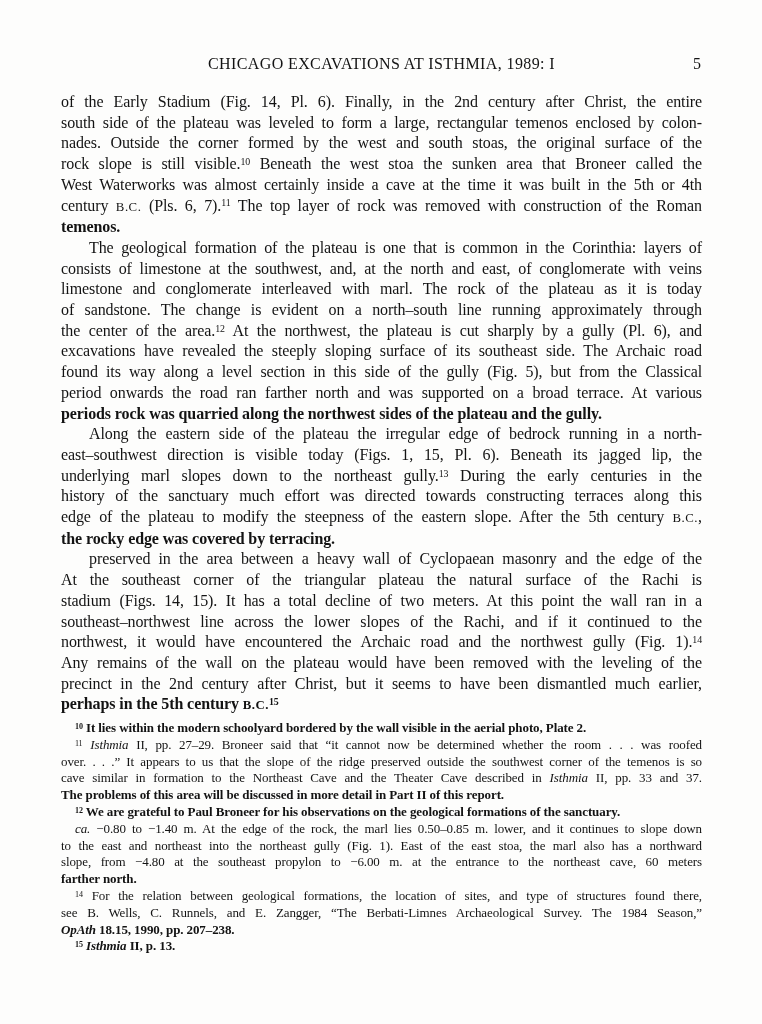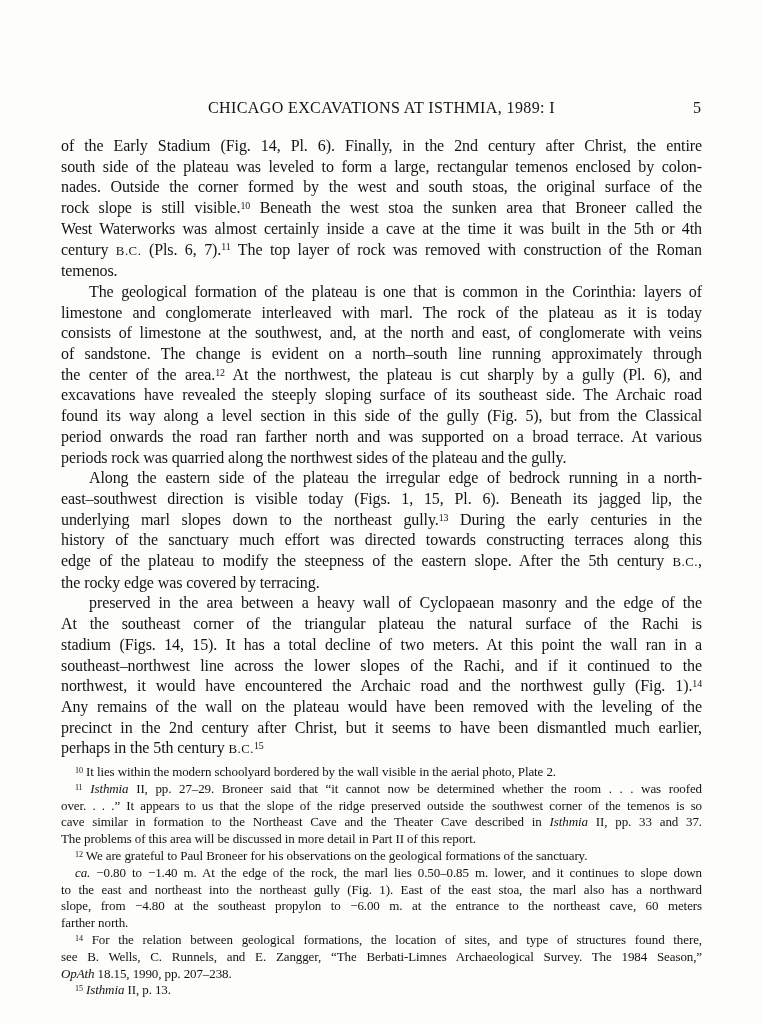--- a/index.html
+++ b/index.html
@@ -16,21 +16,20 @@
   }
   .content {
     position: absolute;
     left: 61px;
     top: 55px;
     width: 641px;
   }
   .header {
     position: relative;
     height: 37px;
-    margin-top: 44px;
   }
   .running-title {
     display: block;
     text-align: center;
     font-size: 16px;
     letter-spacing: 0.4px;
     white-space: nowrap;
   }
   .page-number {
     position: absolute;
@@ -48,21 +47,21 @@
     font-size: 13px;
     line-height: 16.8px;
     letter-spacing: -0.1px;
   }
   .para { margin: 0; }
   .line {
     text-align: justify;
     text-align-last: justify;
     height: inherit;
   }
-  .line.last { text-align-last: left; }
+  .line.last { text-align-last: left; font-weight: bold; }
   .body-text .para.indent .line:first-child { padding-left: 28px; }
   .footnotes .para .line:first-child { padding-left: 14px; }
   sup {
     font-size: 0.62em;
     line-height: 0;
     vertical-align: baseline;
     position: relative;
     top: -0.42em;
   }
   .sc {
@@ -85,22 +84,22 @@
           <div class="line">of the Early Stadium (Fig. 14, Pl. 6). Finally, in the 2nd century after Christ, the entire</div>
           <div class="line">south side of the plateau was leveled to form a large, rectangular temenos enclosed by colon-</div>
           <div class="line">nades. Outside the corner formed by the west and south stoas, the original surface of the</div>
           <div class="line">rock slope is still visible.<sup>10</sup> Beneath the west stoa the sunken area that Broneer called the</div>
           <div class="line">West Waterworks was almost certainly inside a cave at the time it was built in the 5th or 4th</div>
           <div class="line">century <span class="sc">B.C.</span> (Pls. 6, 7).<sup>11</sup> The top layer of rock was removed with construction of the Roman</div>
           <div class="line last">temenos.</div>
         </div>
         <div class="para indent">
           <div class="line">The geological formation of the plateau is one that is common in the Corinthia: layers of</div>
+          <div class="line">consists of limestone at the southwest, and, at the north and east, of conglomerate with veins</div>
           <div class="line">limestone and conglomerate interleaved with marl. The rock of the plateau as it is today</div>
-          <div class="line">consists of limestone at the southwest, and, at the north and east, of conglomerate with veins</div>
           <div class="line">of sandstone. The change is evident on a north–south line running approximately through</div>
           <div class="line">the center of the area.<sup>12</sup> At the northwest, the plateau is cut sharply by a gully (Pl. 6), and</div>
           <div class="line">excavations have revealed the steeply sloping surface of its southeast side. The Archaic road</div>
           <div class="line">found its way along a level section in this side of the gully (Fig. 5), but from the Classical</div>
           <div class="line">period onwards the road ran farther north and was supported on a broad terrace. At various</div>
           <div class="line last">periods rock was quarried along the northwest sides of the plateau and the gully.</div>
         </div>
         <div class="para indent">
           <div class="line">Along the eastern side of the plateau the irregular edge of bedrock running in a north-</div>
           <div class="line">east–southwest direction is visible today (Figs. 1, 15, Pl. 6). Beneath its jagged lip, the</div>

